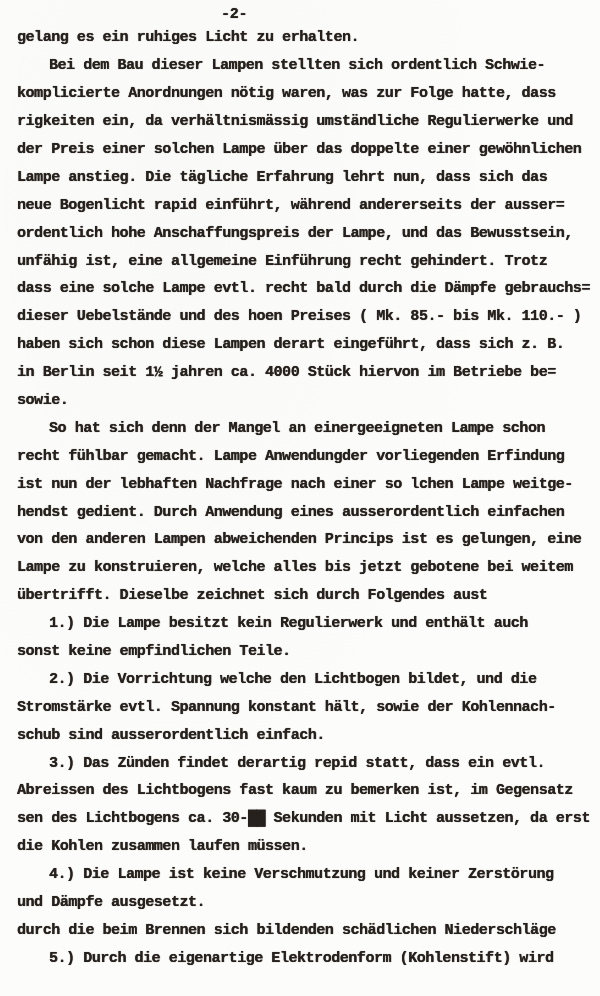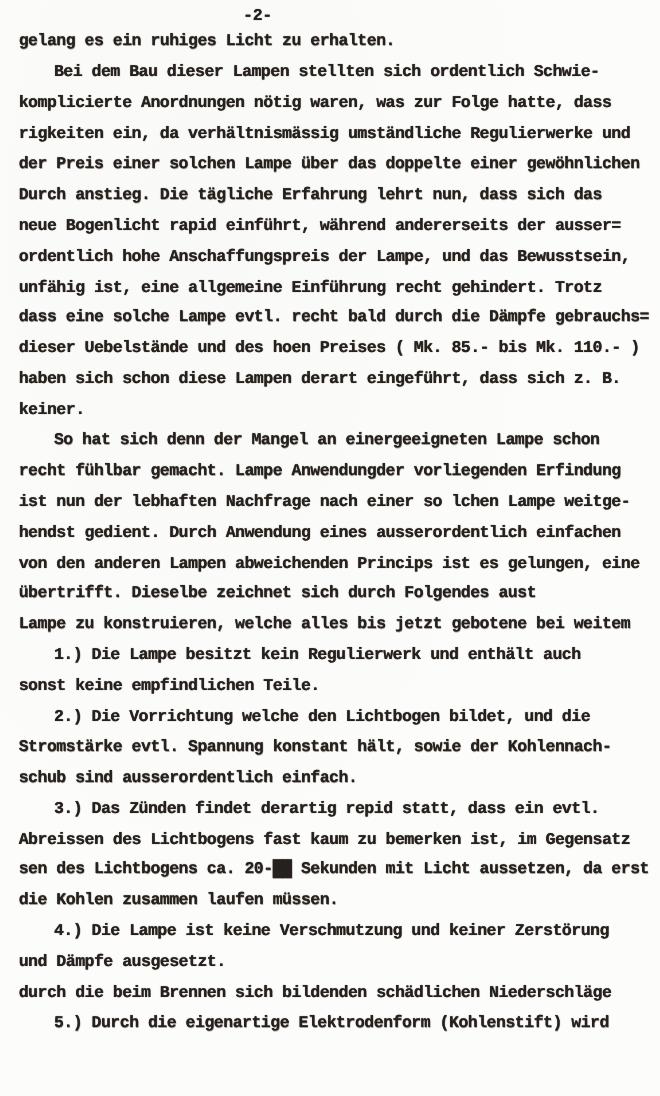--- a/index.html
+++ b/index.html
@@ -58,42 +58,43 @@
 <body>
 
 <div class="page">
   <div class="page-number">-2-</div>
   <div class="text-block">
       <div class="line">gelang es ein ruhiges Licht zu erhalten.</div>
       <div class="line indent">Bei dem Bau dieser Lampen stellten sich ordentlich Schwie-</div>
       <div class="line">komplicierte Anordnungen nötig waren, was zur Folge hatte, dass</div>
       <div class="line">rigkeiten ein, da verhältnismässig umständliche Regulierwerke und</div>
       <div class="line">der Preis einer solchen Lampe über das doppelte einer gewöhnlichen</div>
-      <div class="line">Durch anstieg. Die tägliche Erfahrung lehrt nun, dass sich das</div>
+      <div class="line">Lampe anstieg. Die tägliche Erfahrung lehrt nun, dass sich das</div>
       <div class="line">neue Bogenlicht rapid einführt, während andererseits der ausser=</div>
       <div class="line">ordentlich hohe Anschaffungspreis der Lampe, und das Bewusstsein,</div>
       <div class="line">unfähig ist, eine allgemeine Einführung recht gehindert. Trotz</div>
       <div class="line">dass eine solche Lampe evtl. recht bald durch die Dämpfe gebrauchs=</div>
       <div class="line">dieser Uebelstände und des hoen Preises ( Mk. 85.- bis Mk. 110.- )</div>
       <div class="line">haben sich schon diese Lampen derart eingeführt, dass sich z. B.</div>
-      <div class="line">keiner.</div>
+      <div class="line">in Berlin seit 1½ jahren ca. 4000 Stück hiervon im Betriebe be=</div>
+      <div class="line">sowie.</div>
       <div class="line indent">So hat sich denn der Mangel an einergeeigneten Lampe schon</div>
       <div class="line">recht fühlbar gemacht. Lampe Anwendungder vorliegenden Erfindung</div>
       <div class="line">ist nun der lebhaften Nachfrage nach einer so lchen Lampe weitge-</div>
       <div class="line">hendst gedient. Durch Anwendung eines ausserordentlich einfachen</div>
       <div class="line">von den anderen Lampen abweichenden Princips ist es gelungen, eine</div>
+      <div class="line">Lampe zu konstruieren, welche alles bis jetzt gebotene bei weitem</div>
       <div class="line">übertrifft. Dieselbe zeichnet sich durch Folgendes aust</div>
-      <div class="line">Lampe zu konstruieren, welche alles bis jetzt gebotene bei weitem</div>
       <div class="line indent">1.) Die Lampe besitzt kein Regulierwerk und enthält auch</div>
       <div class="line">sonst keine empfindlichen Teile.</div>
       <div class="line indent">2.) Die Vorrichtung welche den Lichtbogen bildet, und die</div>
       <div class="line">Stromstärke evtl. Spannung konstant hält, sowie der Kohlennach-</div>
       <div class="line">schub sind ausserordentlich einfach.</div>
       <div class="line indent">3.) Das Zünden findet derartig repid statt, dass ein evtl.</div>
       <div class="line">Abreissen des Lichtbogens fast kaum zu bemerken ist, im Gegensatz</div>
-      <div class="line">sen des Lichtbogens ca. 20-██ Sekunden mit Licht aussetzen, da erst</div>
+      <div class="line">sen des Lichtbogens ca. 30-██ Sekunden mit Licht aussetzen, da erst</div>
       <div class="line">die Kohlen zusammen laufen müssen.</div>
       <div class="line indent">4.) Die Lampe ist keine Verschmutzung und keiner Zerstörung</div>
       <div class="line">und Dämpfe ausgesetzt.</div>
       <div class="line">durch die beim Brennen sich bildenden schädlichen Niederschläge</div>
       <div class="line indent">5.) Durch die eigenartige Elektrodenform (Kohlenstift) wird</div>
     </div>
 </div>
 
 </body></html>

